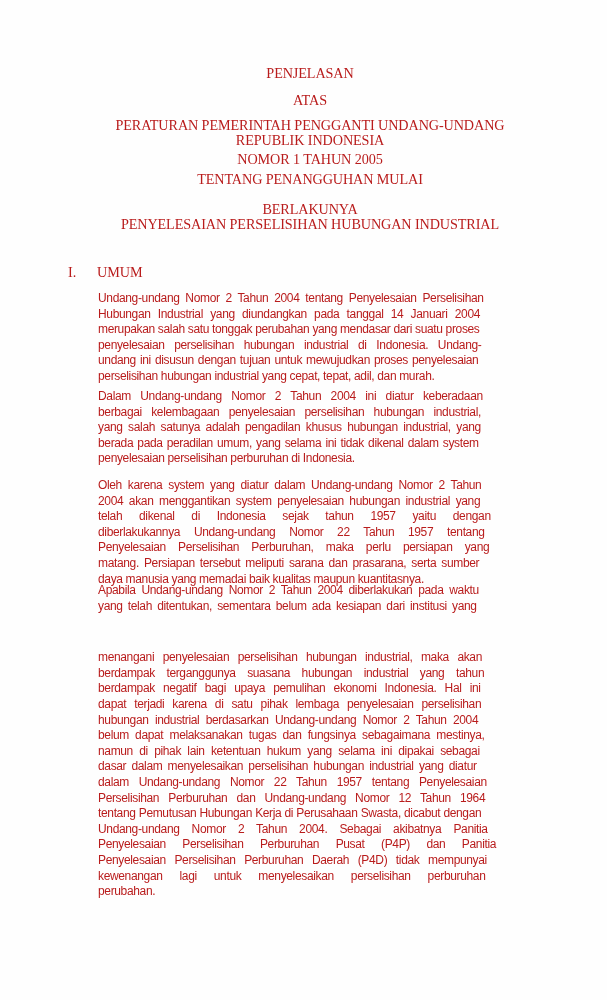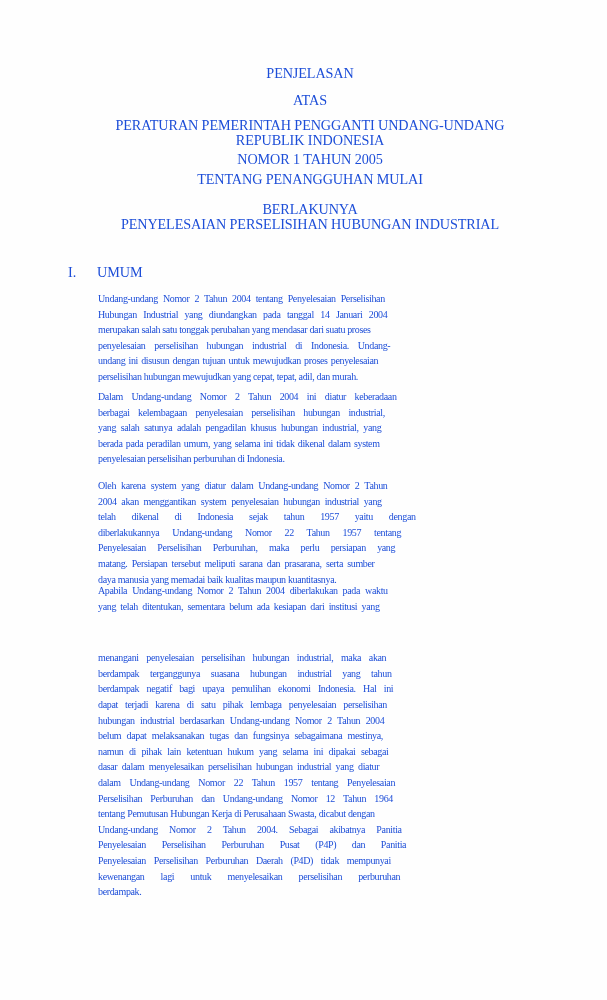--- a/index.html
+++ b/index.html
@@ -1,21 +1,21 @@
 <!DOCTYPE html>
 <html><head>
 <meta charset="utf-8">
 <style>
   html, body { margin: 0; padding: 0; background: #ffffff; }
   body { width: 607px; height: 1000px; overflow: hidden; position: relative; }
   .page {
     position: absolute; left: 0; top: 0; width: 607px; height: 1000px;
     background: #fefefe;
     font-family: "DejaVu Serif", "Liberation Serif", serif;
-    color: #1d4ed8;
+    color: #b91c1c;
   }
   .heading {
     position: absolute; left: 100px; width: 420px; text-align: center;
     font-size: 12.4px; line-height: 15px; letter-spacing: -0.1px;
     font-family: "Liberation Serif", "DejaVu Serif", serif;
     font-size: 14.2px;
   }
   .h-line { display: block; white-space: nowrap; }
   #h1 { top: 66px; }
   #h2 { top: 93px; }
@@ -27,22 +27,22 @@
   .section-head {
     position: absolute; top: 265px; left: 68px;
     font-family: "Liberation Serif", "DejaVu Serif", serif;
     font-size: 14.2px; line-height: 15px;
   }
   .section-num { position: absolute; left: 0; top: 0; }
   .section-title { position: absolute; left: 29px; top: 0; white-space: nowrap; }
 
   .para {
     position: absolute; left: 98px; width: 441px;
-    font-family: Liberation Serif, serif;
-    font-size: 10px; line-height: 15.6px;
+    font-family: Liberation Sans, sans-serif;
+    font-size: 12px; line-height: 15.6px;
     text-align: justify; letter-spacing: -0.35px; word-spacing: 0px;
   }
   .para .ln { display: block; height: 15.6px; white-space: nowrap; text-align: justify; text-align-last: justify; overflow: visible; }
   .para .ln.last { text-align-last: left; }
   #p1 { top: 291px; }
   #p2 { top: 389px; }
   #p3 { top: 478px; }
   #p4 { top: 583px; }
 </style>
 </head>
@@ -75,21 +75,21 @@
     <span class="section-num">I.</span>
     <span class="section-title">UMUM</span>
   </div>
 
   <div class="para" id="p1">
       <span class="ln" style="display: block; width: auto; word-spacing: 2.85714px; text-align-last: left; text-align: left;">Undang-undang Nomor 2 Tahun 2004 tentang Penyelesaian Perselisihan</span>
       <span class="ln" style="display: block; width: auto; word-spacing: 4.22656px; text-align-last: left; text-align: left;">Hubungan Industrial yang diundangkan pada tanggal 14 Januari 2004</span>
       <span class="ln" style="display: block; width: auto; word-spacing: -0.0277778px; text-align-last: left; text-align: left;">merupakan salah satu tonggak perubahan yang mendasar dari suatu proses</span>
       <span class="ln" style="display: block; width: auto; word-spacing: 6.65885px; text-align-last: left; text-align: left;">penyelesaian perselisihan hubungan industrial di Indonesia. Undang-</span>
       <span class="ln" style="display: block; width: auto; word-spacing: 1.03711px; text-align-last: left; text-align: left;">undang ini disusun dengan tujuan untuk mewujudkan proses penyelesaian</span>
-      <span class="ln last">perselisihan hubungan mewujudkan yang cepat, tepat, adil, dan murah.</span>
+      <span class="ln last">perselisihan hubungan industrial yang cepat, tepat, adil, dan murah.</span>
     </div>
   <div class="para" id="p2">
       <span class="ln" style="display: block; width: auto; word-spacing: 6.38867px; text-align-last: left; text-align: left;">Dalam Undang-undang Nomor 2 Tahun 2004 ini diatur keberadaan</span>
       <span class="ln" style="display: block; width: auto; word-spacing: 6.29688px; text-align-last: left; text-align: left;">berbagai kelembagaan penyelesaian perselisihan hubungan industrial,</span>
       <span class="ln" style="display: block; width: auto; word-spacing: 2.50977px; text-align-last: left; text-align: left;">yang salah satunya adalah pengadilan khusus hubungan industrial, yang</span>
       <span class="ln" style="display: block; width: auto; word-spacing: 1.09375px; text-align-last: left; text-align: left;">berada pada peradilan umum, yang selama ini tidak dikenal dalam system</span>
       <span class="ln last">penyelesaian perselisihan perburuhan di Indonesia.</span>
     </div>
   <div class="para" id="p3">
       <span class="ln" style="display: block; width: auto; word-spacing: 2.87153px; text-align-last: left; text-align: left;">Oleh karena system yang diatur dalam Undang-undang Nomor 2 Tahun</span>
@@ -111,16 +111,16 @@
       <span class="ln" style="display: block; width: auto; word-spacing: 3.14955px; text-align-last: left; text-align: left;">belum dapat melaksanakan tugas dan fungsinya sebagaimana mestinya,</span>
       <span class="ln" style="display: block; width: auto; word-spacing: 3.29375px; text-align-last: left; text-align: left;">namun di pihak lain ketentuan hukum yang selama ini dipakai sebagai</span>
       <span class="ln" style="display: block; width: auto; word-spacing: 2.22321px; text-align-last: left; text-align: left;">dasar dalam menyelesaikan perselisihan hubungan industrial yang diatur</span>
       <span class="ln" style="display: block; width: auto; word-spacing: 6.72545px; text-align-last: left; text-align: right;">dalam Undang-undang Nomor 22 Tahun 1957 tentang Penyelesaian</span>
       <span class="ln" style="display: block; width: auto; word-spacing: 6.07589px; text-align-last: left; text-align: left;">Perselisihan Perburuhan dan Undang-undang Nomor 12 Tahun 1964</span>
       <span class="ln" style="display: block; width: auto; word-spacing: 0.150391px; text-align-last: left; text-align: left;">tentang Pemutusan Hubungan Kerja di Perusahaan Swasta, dicabut dengan</span>
       <span class="ln" style="display: block; width: auto; word-spacing: 9.08482px; text-align-last: left; text-align: left;">Undang-undang Nomor 2 Tahun 2004. Sebagai akibatnya Panitia</span>
       <span class="ln" style="display: block; width: auto; word-spacing: 13.4844px; text-align-last: left; text-align: left;">Penyelesaian Perselisihan Perburuhan Pusat (P4P) dan Panitia</span>
       <span class="ln" style="display: block; width: auto; word-spacing: 5.57552px; text-align-last: left; text-align: left;">Penyelesaian Perselisihan Perburuhan Daerah (P4D) tidak mempunyai</span>
       <span class="ln" style="display: block; width: auto; word-spacing: 13.9844px; text-align-last: left; text-align: left;">kewenangan lagi untuk menyelesaikan perselisihan perburuhan</span>
-      <span class="ln last">berdampak.</span>
+      <span class="ln last">perubahan.</span>
     </div>
 
 </div>
 
 </body></html>

